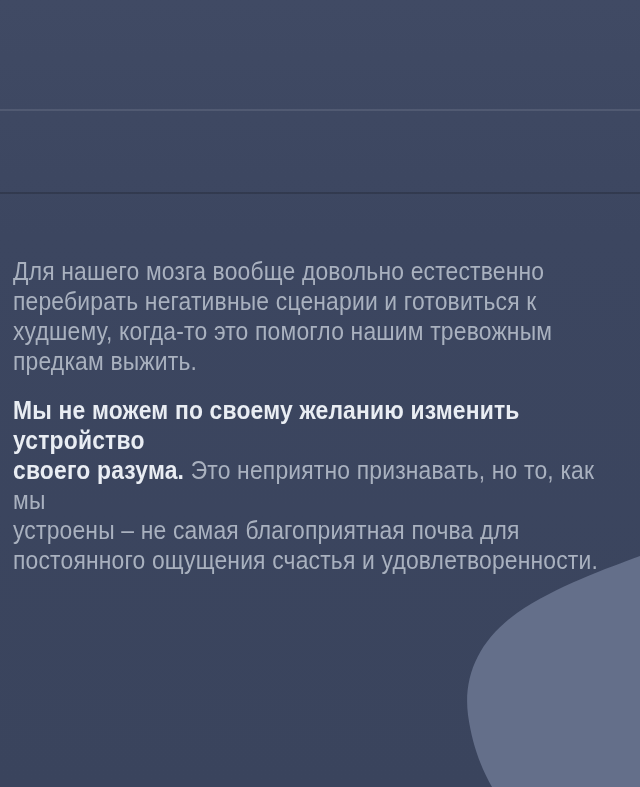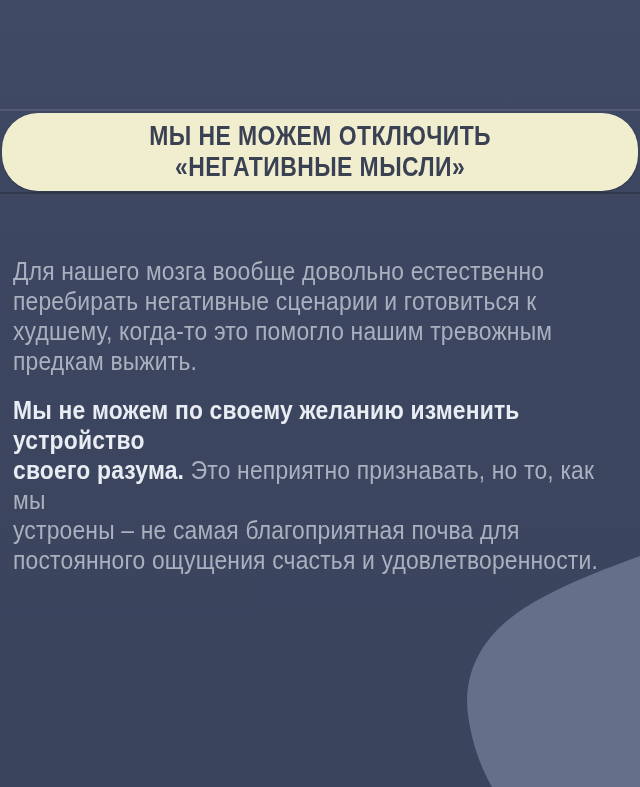--- a/index.html
+++ b/index.html
@@ -104,24 +104,20 @@
     <path d="M 640 556
              C 608 568, 556 586, 517 613
              C 479 640, 463 676, 468 715
              C 472 744, 481 768, 492 787
              L 640 787 Z" fill="#646F8A"></path>
   </svg>
 
   <div class="edge-line top"></div>
   <div class="edge-line bottom"></div>
 
-  <div class="banner">
-    <div class="banner-text">МЫ НЕ МОЖЕМ ОТКЛЮЧИТЬ
-«НЕГАТИВНЫЕ МЫСЛИ»</div>
-  </div>
 
   <div class="content">
     <p class="para first">Для нашего мозга вообще довольно естественно
 перебирать негативные сценарии и готовиться к
 худшему, когда-то это помогло нашим тревожным
 предкам выжить.</p>
 
     <p class="para second"><strong>Мы не можем по своему желанию изменить устройство
 своего разума.</strong><span> Это неприятно признавать, но то, как мы
 устроены – не самая благоприятная почва для

